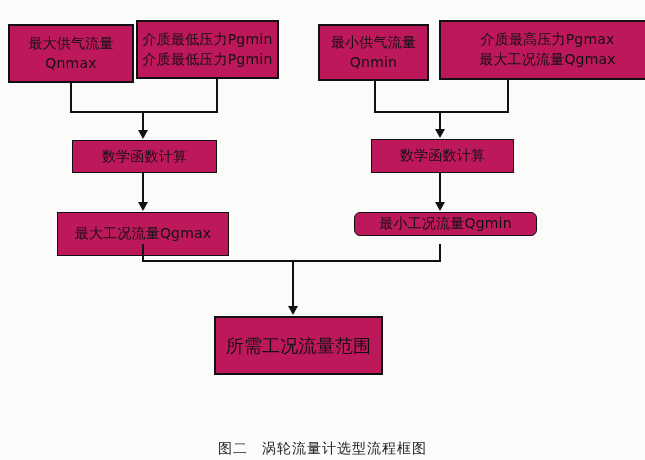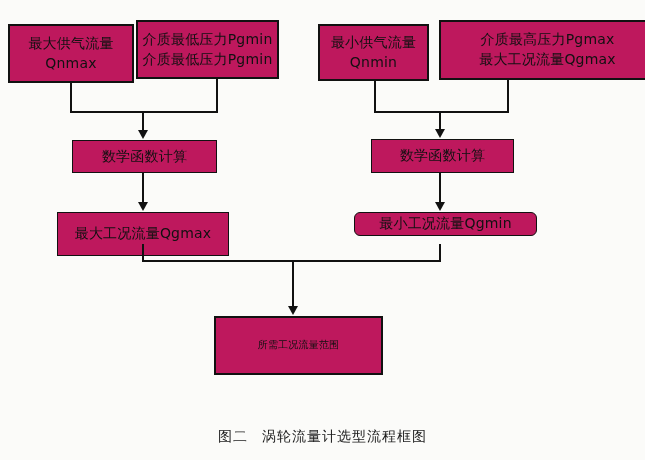--- a/index.html
+++ b/index.html
@@ -41,21 +41,21 @@
 
   
   #node-qnmax      { left: 8px;   top: 24px;  width: 126px; height: 59px;  font-size: 14px; }
   #node-pgmin-tmax { left: 136px; top: 20px;  width: 143px; height: 59px;  font-size: 14px; }
   #node-qnmin      { left: 318px; top: 24px;  width: 111px; height: 57px;  font-size: 14px; }
   #node-pgmax-tmin { left: 439px; top: 20px;  width: 217px; height: 60px;  font-size: 14px; }
   #node-calc-left  { left: 72px;  top: 140px; width: 145px; height: 33px;  font-size: 14px; }
   #node-calc-right { left: 371px; top: 139px; width: 143px; height: 34px;  font-size: 14px; }
   #node-qgmax      { left: 57px;  top: 212px; width: 172px; height: 44px;  font-size: 14px; }
   #node-qgmin      { left: 354px; top: 212px; width: 183px; height: 24px;  font-size: 14px; border-radius: 6px; }
-  #node-result     { left: 214px; top: 316px; width: 169px; height: 59px;  font-size: 10px; gap: 20px; }
+  #node-result     { left: 214px; top: 316px; width: 169px; height: 59px;  font-size: 18px; gap: 20px; }
 
   
   .conn {
     position: absolute;
     background: #111;
   }
   .v { width: 2px; }
   .h { height: 2px; }
 
   .arrowhead {
@@ -63,21 +63,21 @@
     width: 0;
     height: 0;
     border-left: 5px solid transparent;
     border-right: 5px solid transparent;
     border-top: 9px solid #111;
   }
 
   #caption {
     position: absolute;
     left: 0;
-    top: 428px;
+    top: 440px;
     width: 645px;
     text-align: center;
     font-size: 14px;
     color: #1a1a1a;
     letter-spacing: 1px;
   }
   #caption .cap-gap { display: inline-block; width: 14px; }
 </style>
 </head>
 <body>

